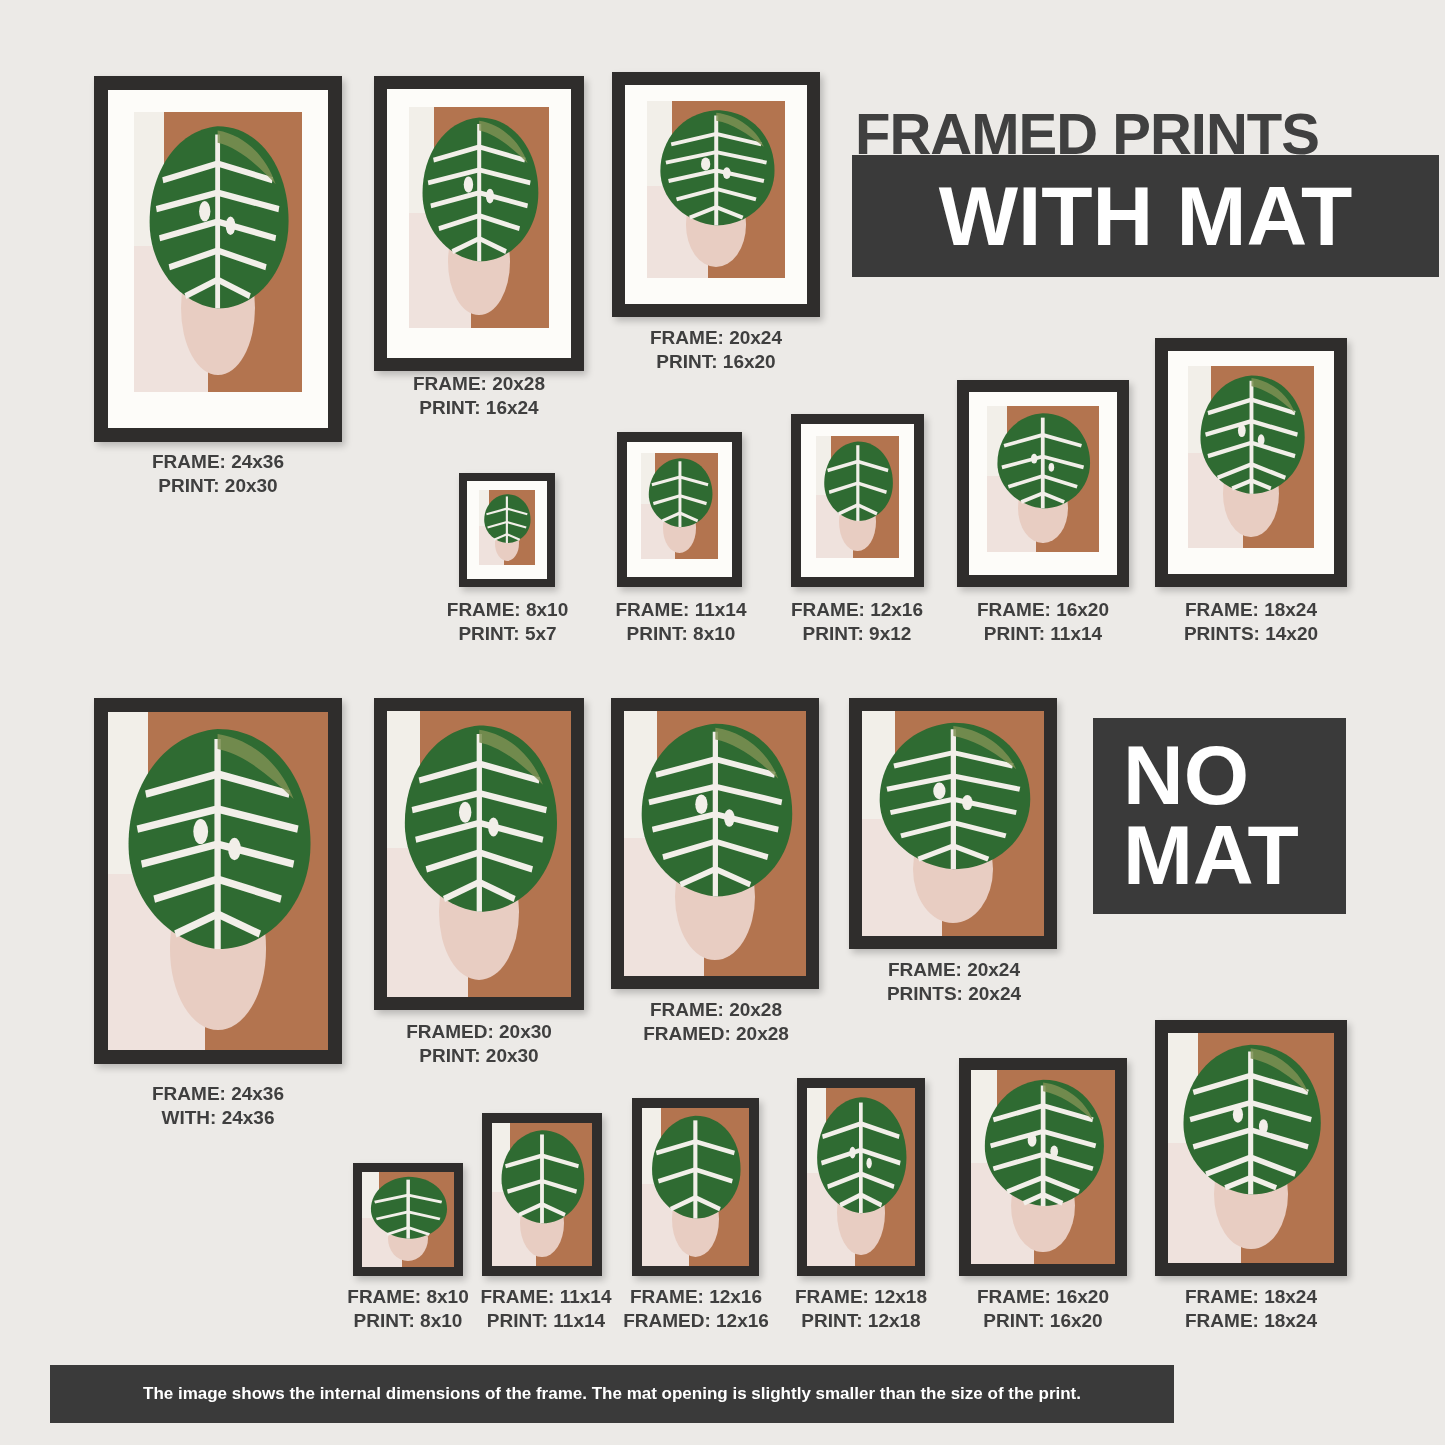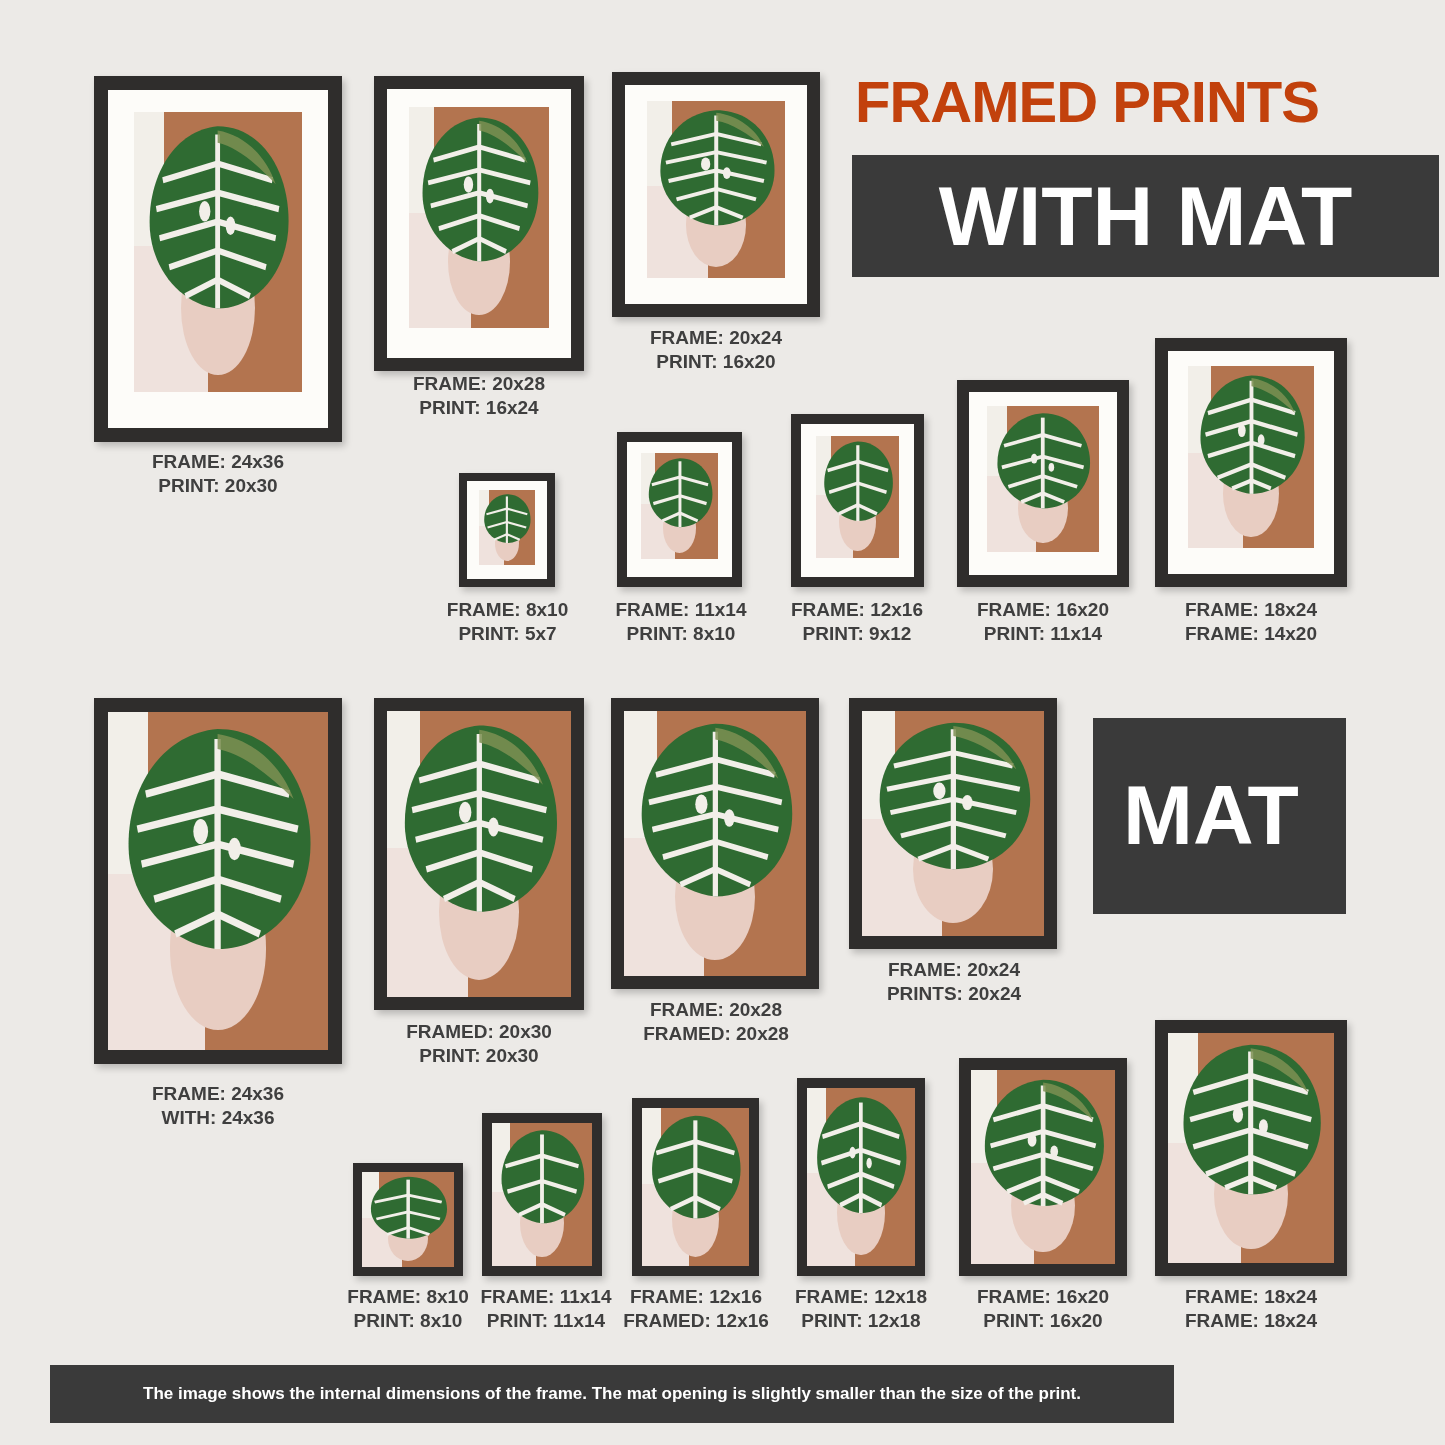--- a/index.html
+++ b/index.html
@@ -8,23 +8,24 @@
     width:1445px; height:1445px;
     background:#eceae7;
     font-family:"Liberation Sans", sans-serif;
     position:relative;
     overflow:hidden;
   }
   
   .title-framed {
     position:absolute;
     font-weight:bold;
-    color:#c2410c;
+    color:#404040;
     letter-spacing:-1px;
     white-space:nowrap;
+    margin-top:32px;
   }
   .banner {
     position:absolute;
     background:#3a3a3a;
     color:#ffffff;
     font-weight:bold;
     letter-spacing:0px;
     display:flex;
     align-items:center;
     justify-content:center;
@@ -99,20 +100,21 @@
   }
 </style>
 </head>
 <body>
 
 <div class="title-framed" style="left:855px; top:68px; font-size:58px;">FRAMED PRINTS</div>
 
 <div class="banner" style="left:852px; top:155px; width:587px; height:122px; font-size:84px;">WITH MAT</div>
 
 <div class="banner two-line" style="left:1093px; top:718px; width:253px; height:196px; padding-left:30px; font-size:84px;">
+  <span>NO</span>
   <span>MAT</span>
 </div>
 
 <div class="unit">
   <div class="frame" style="left:94px; top:76px; width:248px; height:366px;">
     <div class="mat" style="left:14px; top:14px; right:14px; bottom:14px;">
       <div class="art" style="left:26px; top:22px; right:26px; bottom:36px;">
         <div class="bg-top"></div>
           <div class="bg-bottom"></div>
           <div class="earth"></div>
@@ -396,21 +398,21 @@
           <g fill="#f2efe9">
               <ellipse cx="42" cy="45" rx="3.2" ry="4.8"></ellipse>
               <ellipse cx="58" cy="52" rx="2.8" ry="4.3"></ellipse>
             </g>
         </svg>
       </div>
     </div>
   </div>
   <div class="caption" style="left:1160px; top:598px; width:182px; font-size:19px;">
     <div>FRAME: 18x24</div>
-    <div>FRAME: 14x20</div>
+    <div>PRINTS: 14x20</div>
   </div>
 </div>
 
 <div class="unit">
   <div class="frame" style="left:94px; top:698px; width:248px; height:366px;">
     <div class="art" style="left:14px; top:14px; right:14px; bottom:14px;">
       <div class="bg-top"></div>
         <div class="bg-bottom"></div>
         <div class="earth"></div>
         <div class="circle"></div>

